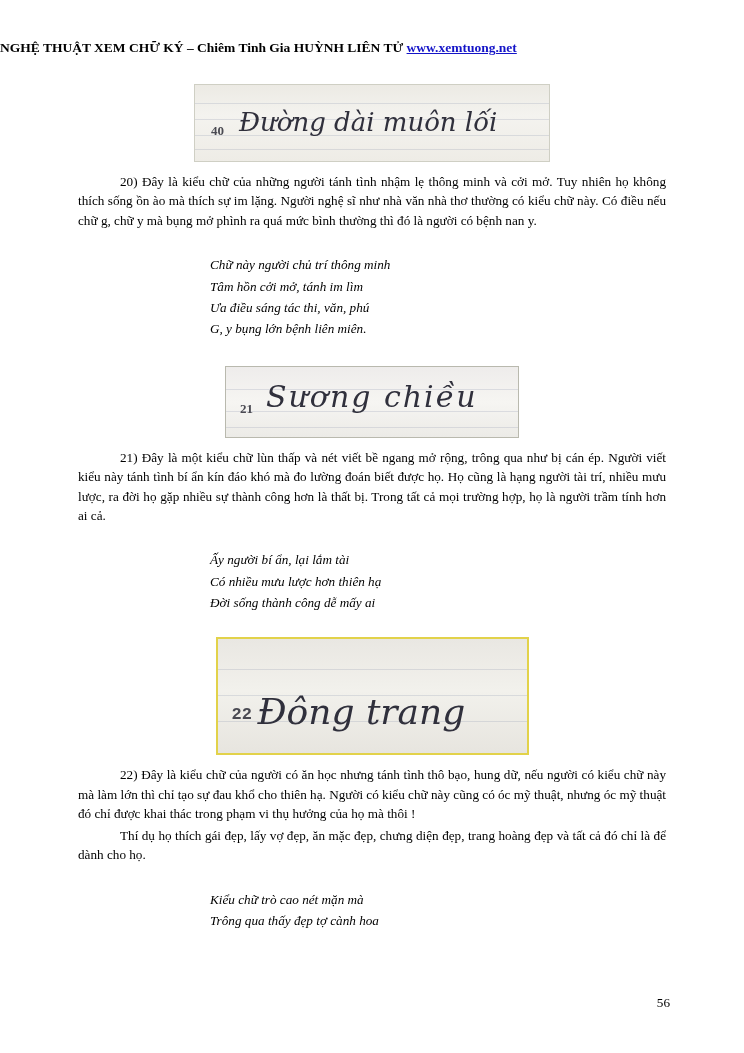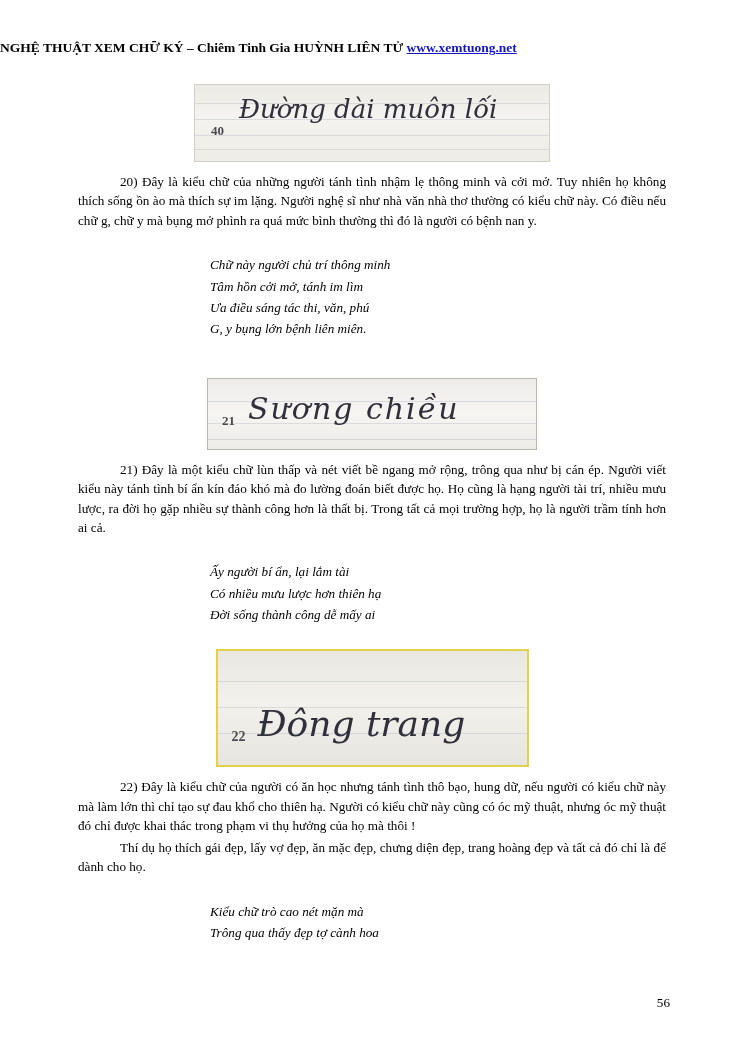--- a/index.html
+++ b/index.html
@@ -46,23 +46,23 @@
     background: #f2f1ee;
   }
   .sig1 {
     width: 356px;
     height: 78px;
     margin-top: 6px;
     border: 1px solid #cfcfc4;
     background: linear-gradient(180deg,#eceae4 0%, #f4f3ef 40%, #eeece6 100%);
   }
   .sig2 {
-    width: 330px;
+    width: 294px;
     height: 72px;
-    margin-top: 38px;
+    margin-top: 26px;
     border: 1px solid #b9b9ae;
     background: linear-gradient(180deg,#eeeceb 0%, #f6f5f2 50%, #ecebe7 100%);
   }
   .sig3 {
     width: 313px;
     height: 118px;
     margin-top: 24px;
     border: 2px solid #e2d24a;
     background: linear-gradient(180deg,#e9e7e2 0%, #f2f1ec 45%, #e7e5df 100%);
   }
@@ -124,21 +124,21 @@
   </div>
 
   <div class="content">
 
     <div class="sigbox sig1">
       <div class="rule" style="top:18px"></div>
       <div class="rule" style="top:34px"></div>
       <div class="rule" style="top:50px"></div>
       <div class="rule" style="top:64px"></div>
       <span class="sig-num" style="left:16px; top:38px; font-size:13px;">40</span>
-      <span class="sig-script" style="left:44px; top:9px; font-size:26px;">Đường dài muôn lối</span>
+      <span class="sig-script" style="left:44px; top:22px; font-size:26px;">Đường dài muôn lối</span>
     </div>
 
     <p class="para">20) Đây là kiểu chữ của những người tánh tình nhậm lẹ thông minh và cởi mở. Tuy nhiên họ không thích sống ồn ào mà thích sự im lặng. Người nghệ sĩ như nhà văn nhà thơ thường có kiểu chữ này. Có điều nếu chữ g, chữ y mà bụng mở phình ra quá mức bình thường thì đó là người có bệnh nan y.</p>
 
     <div class="verse">
       <div>Chữ này người chủ trí thông minh</div>
       <div>Tâm hồn cởi mở, tánh im lìm</div>
       <div>Ưa điều sáng tác thi, văn, phú</div>
       <div>G, y bụng lớn bệnh liên miên.</div>
     </div>
@@ -156,21 +156,21 @@
     <div class="verse">
       <div>Ấy người bí ẩn, lại lắm tài</div>
       <div>Có nhiều mưu lược hơn thiên hạ</div>
       <div>Đời sống thành công dễ mấy ai</div>
     </div>
 
     <div class="sigbox sig3">
       <div class="rule" style="top:30px"></div>
       <div class="rule" style="top:56px"></div>
       <div class="rule" style="top:82px"></div>
-      <span class="sig-num" style="left:14px; top:78px; font-size:14px;">22</span>
+      <span class="sig-num" style="left:14px; top:66px; font-size:17px;font-family:Liberation Mono, monospace;">22</span>
       <span class="sig-script" style="left:40px; top:28px; font-size:36px;margin-top:24px;">Đông trang</span>
     </div>
 
     <p class="para">22) Đây là kiểu chữ của người có ăn học nhưng tánh tình thô bạo, hung dữ, nếu người có kiểu chữ này mà làm lớn thì chỉ tạo sự đau khổ cho thiên hạ. Người có kiểu chữ này cũng có óc mỹ thuật, nhưng óc mỹ thuật đó chỉ được khai thác trong phạm vi thụ hưởng của họ mà thôi !</p>
     <p class="para cont">Thí dụ họ thích gái đẹp, lấy vợ đẹp, ăn mặc đẹp, chưng diện đẹp, trang hoàng đẹp và tất cả đó chỉ là để dành cho họ.</p>
 
     <div class="verse">
       <div>Kiểu chữ trò cao nét mặn mà</div>
       <div>Trông qua thấy đẹp tợ cành hoa</div>
     </div>

